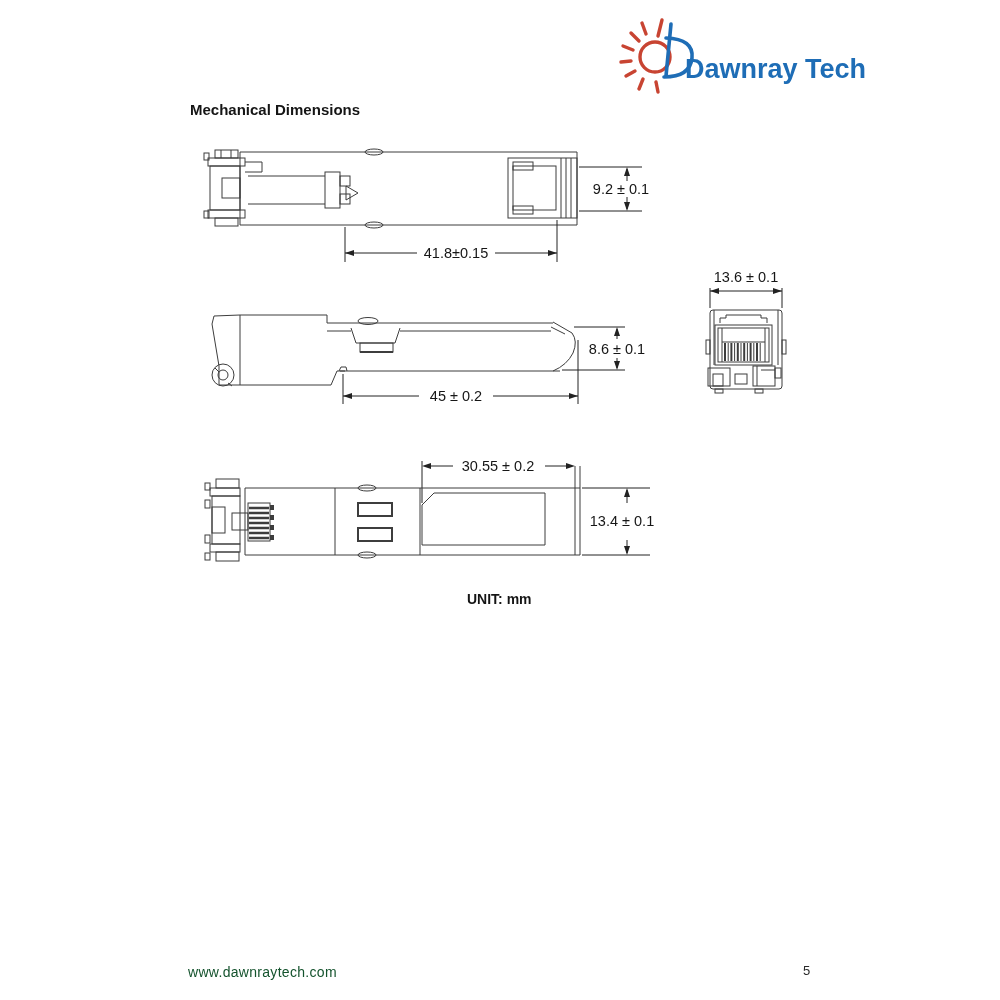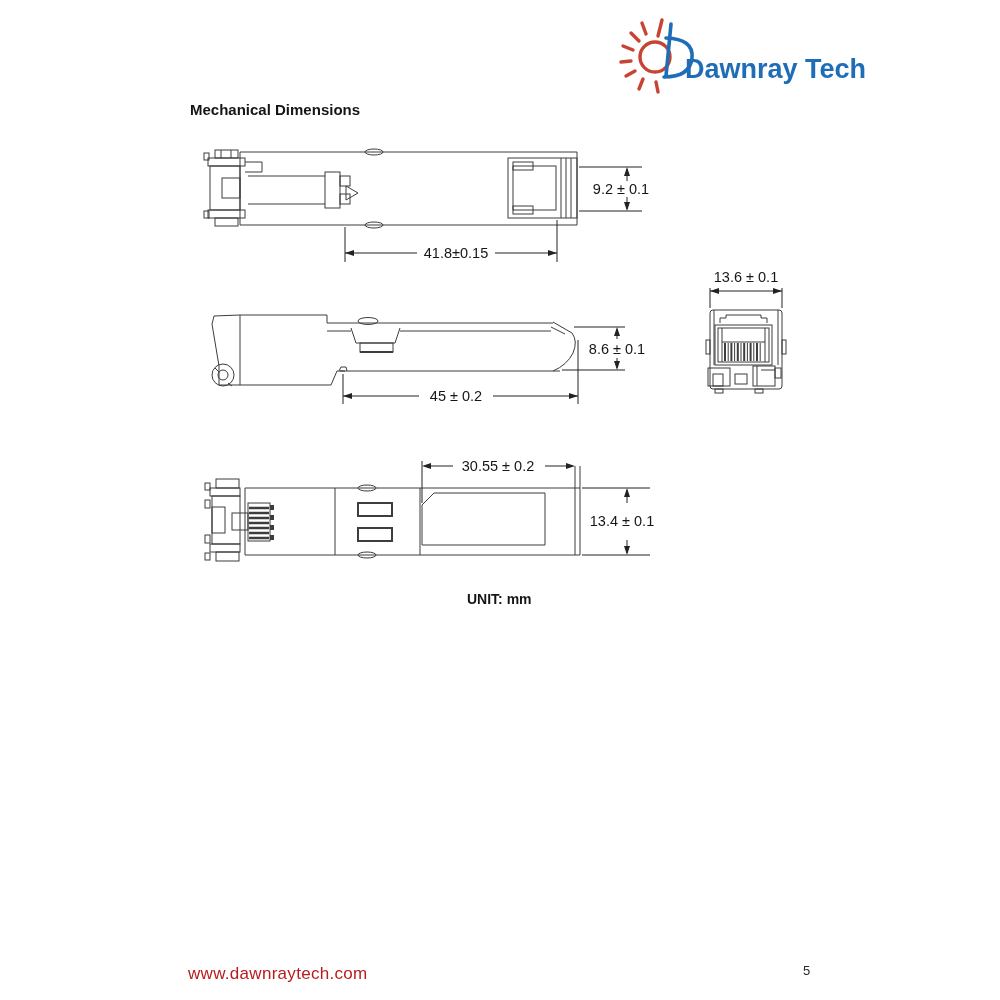--- a/index.html
+++ b/index.html
@@ -3,21 +3,21 @@
 <meta charset="utf-8">
 <style>
   html,body{margin:0;padding:0;}
   body{
     width:1000px;height:1000px;background:#ffffff;position:relative;
     font-family:"Liberation Sans", sans-serif;color:#1c1c1c;overflow:hidden;
   }
   .abs{position:absolute;}
   .heading{font-size:15px;font-weight:bold;color:#151515;text-align:right;}
   .unitnote{font-size:14px;font-weight:bold;color:#151515;}
-  .footer-site{font-size:17px;color:#b91c1c;letter-spacing:.3px;}
+  .footer-site{font-size:14px;color:#14532d;letter-spacing:.3px;}
   .footer-page{font-size:13px;color:#2a2a2a;}
   
   .ln{fill:none;stroke:#3d3d3d;stroke-width:1;}
   .ln2{fill:none;stroke:#3d3d3d;stroke-width:2;}
   .dk{fill:#3d3d3d;stroke:none;}
   .dim{fill:none;stroke:#222;stroke-width:1;}
   .arw{fill:#222;stroke:none;}
   text.dimtxt{font-family:"Liberation Sans",sans-serif;font-size:14.5px;fill:#161616;}
   text.brand{font-family:"Liberation Sans",sans-serif;font-weight:bold;font-size:27px;}
 </style>

